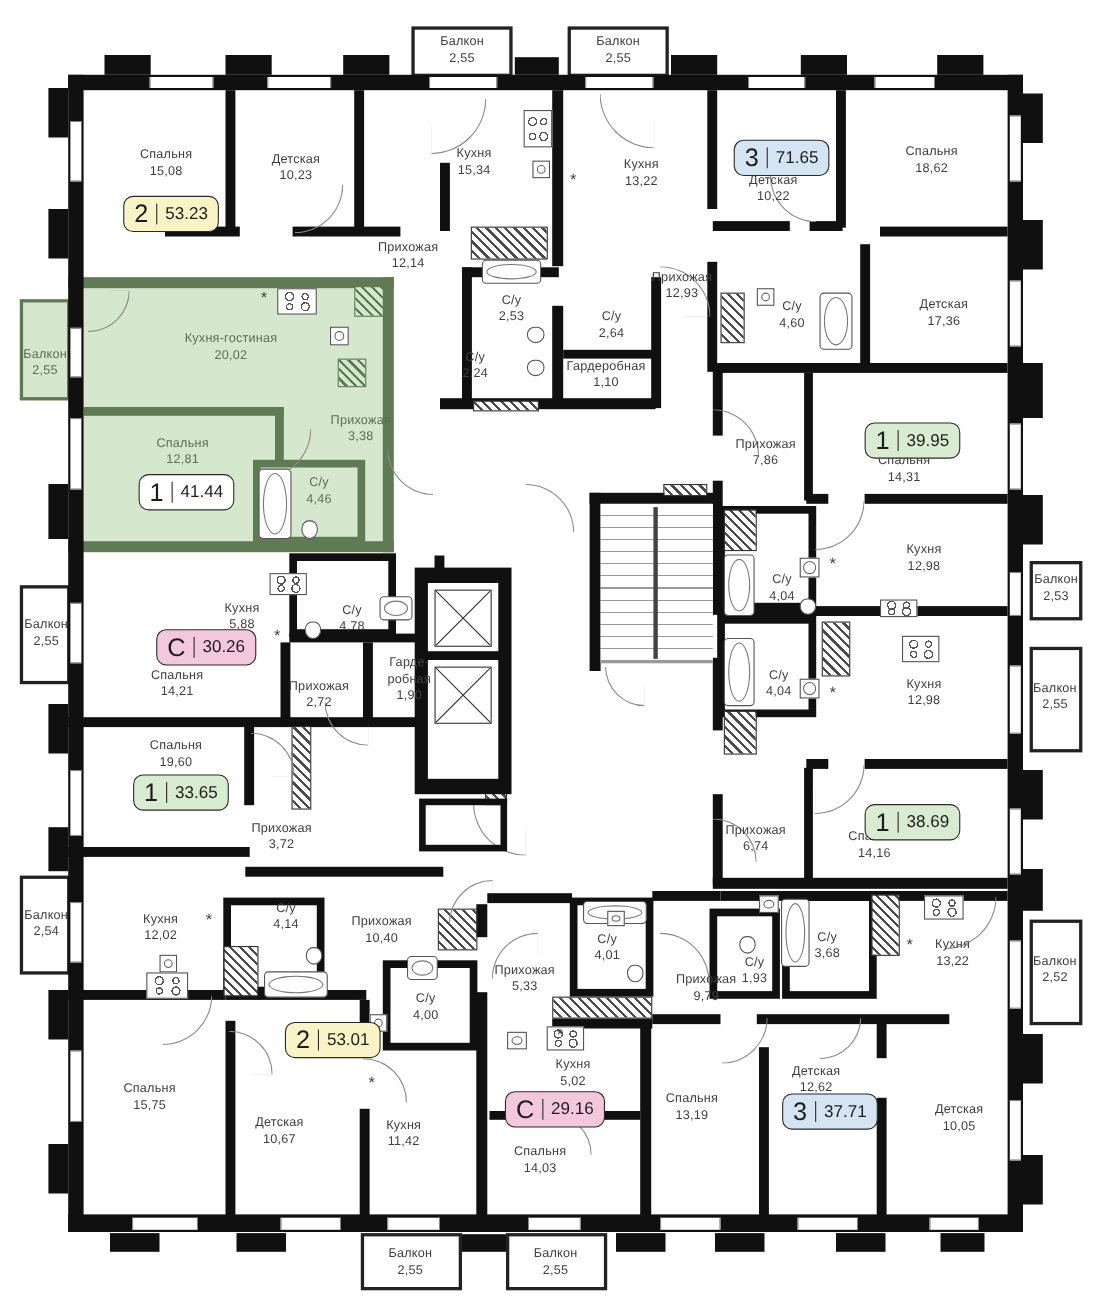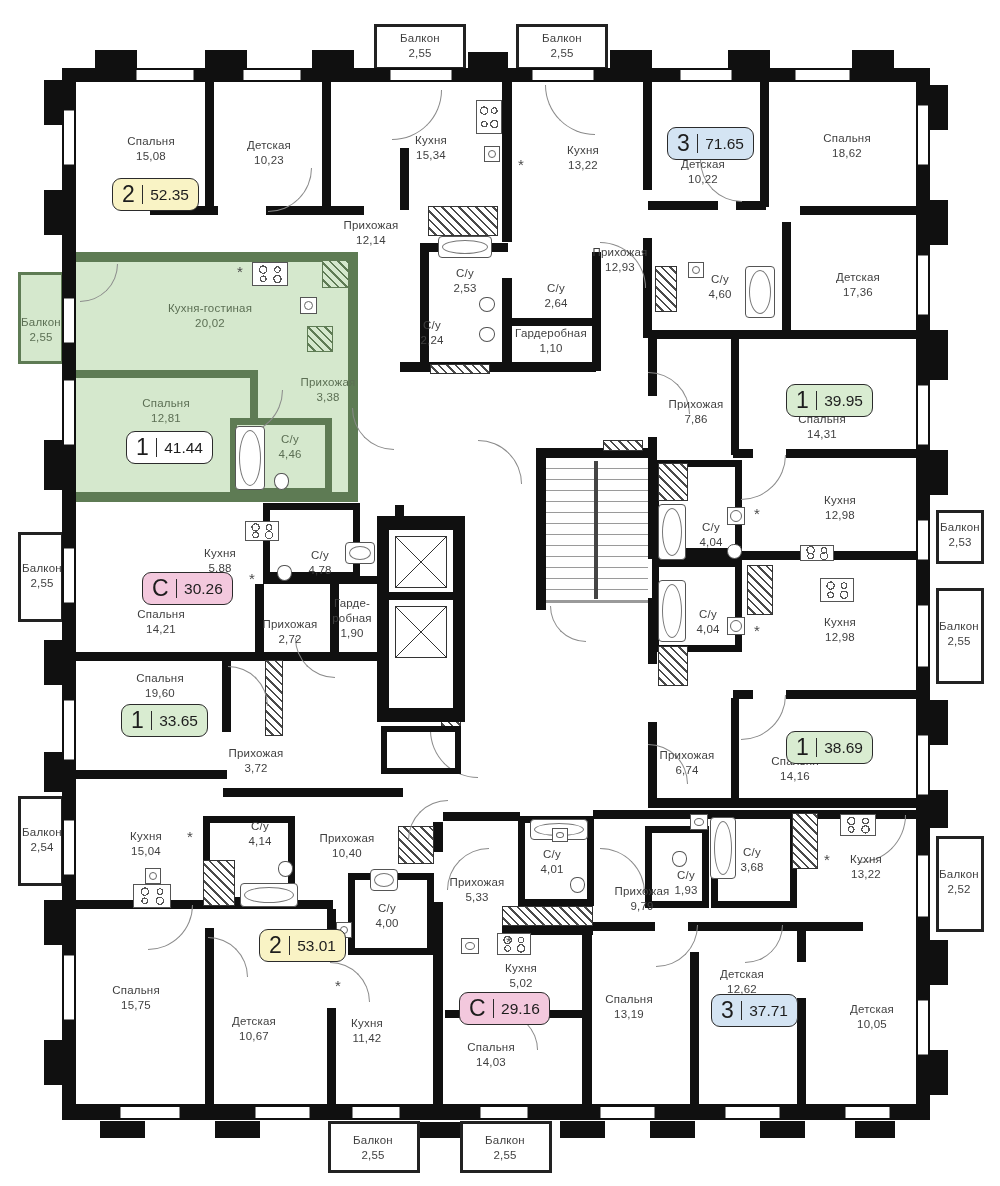--- a/index.html
+++ b/index.html
@@ -328,27 +328,27 @@
     <div class="lbl" style="left: 696px; top: 412px;"><span>Прихожая</span><span class="area">7,86</span></div>
     <div class="lbl" style="left: 822px; top: 427px;"><span>Спальня</span><span class="area">14,31</span></div>
     <div class="lbl" style="left: 840px; top: 508px;"><span>Кухня</span><span class="area">12,98</span></div>
     <div class="lbl" style="left: 711px; top: 535px;"><span>С/у</span><span class="area">4,04</span></div>
     <div class="lbl" style="left: 708px; top: 622px;"><span>С/у</span><span class="area">4,04</span></div>
     <div class="lbl" style="left: 840px; top: 630px;"><span>Кухня</span><span class="area">12,98</span></div>
     <div class="lbl" style="left: 220px; top: 561px;"><span>Кухня</span><span class="area">5,88</span></div>
     <div class="lbl" style="left: 320px; top: 563px;"><span>С/у</span><span class="area">4,78</span></div>
     <div class="lbl" style="left: 161px; top: 622px;"><span>Спальня</span><span class="area">14,21</span></div>
     <div class="lbl" style="left: 290px; top: 632px;"><span>Прихожая</span><span class="area">2,72</span></div>
-    <div class="lbl" style="left: 352px; top: 618px;"><span>Гарде-
+    <div class="lbl" style="left: 372px; top: 618px;"><span>Гарде-
 робная</span><span class="area">1,90</span></div>
     <div class="lbl" style="left: 160px; top: 686px;"><span>Спальня</span><span class="area">19,60</span></div>
     <div class="lbl" style="left: 256px; top: 761px;"><span>Прихожая</span><span class="area">3,72</span></div>
     <div class="lbl" style="left: 687px; top: 763px;"><span>Прихожая</span><span class="area">6,74</span></div>
     <div class="lbl" style="left: 795px; top: 769px;"><span>Спальня</span><span class="area">14,16</span></div>
-    <div class="lbl" style="left: 146px; top: 844px;"><span>Кухня</span><span class="area">15,04</span></div>
+    <div class="lbl" style="left: 146px; top: 844px;"><span>Кухня</span><span class="area">12,02</span></div>
     <div class="lbl" style="left: 260px; top: 834px;"><span>С/у</span><span class="area">4,14</span></div>
     <div class="lbl" style="left: 347px; top: 846px;"><span>Прихожая</span><span class="area">10,40</span></div>
     <div class="lbl" style="left: 387px; top: 916px;"><span>С/у</span><span class="area">4,00</span></div>
     <div class="lbl" style="left: 136px; top: 998px;"><span>Спальня</span><span class="area">15,75</span></div>
     <div class="lbl" style="left: 254px; top: 1029px;"><span>Детская</span><span class="area">10,67</span></div>
     <div class="lbl" style="left: 367px; top: 1031px;"><span>Кухня</span><span class="area">11,42</span></div>
     <div class="lbl" style="left: 477px; top: 890px;"><span>Прихожая</span><span class="area">5,33</span></div>
     <div class="lbl" style="left: 552px; top: 862px;"><span>С/у</span><span class="area">4,01</span></div>
     <div class="lbl" style="left: 521px; top: 976px;"><span>Кухня</span><span class="area">5,02</span></div>
     <div class="lbl" style="left: 491px; top: 1055px;"><span>Спальня</span><span class="area">14,03</span></div>
@@ -365,21 +365,21 @@
     <div class="lbl" style="left: 42px; top: 576px;"><span>Балкон</span><span class="area">2,55</span></div>
     <div class="lbl" style="left: 42px; top: 840px;"><span>Балкон</span><span class="area">2,54</span></div>
     <div class="lbl" style="left: 960px; top: 535px;"><span>Балкон</span><span class="area">2,53</span></div>
     <div class="lbl" style="left: 959px; top: 634px;"><span>Балкон</span><span class="area">2,55</span></div>
     <div class="lbl" style="left: 959px; top: 882px;"><span>Балкон</span><span class="area">2,52</span></div>
     <div class="lbl" style="left: 373px; top: 1148px;"><span>Балкон</span><span class="area">2,55</span></div>
     <div class="lbl" style="left: 505px; top: 1148px;"><span>Балкон</span><span class="area">2,55</span></div>
     <div class="badge" style="left: 112px; top: 178px; background: rgb(249, 243, 197);">
       <span class="num">2</span>
       <span class="sep"></span>
-      <span class="bar-area">52.35</span>
+      <span class="bar-area">53.23</span>
     </div>
     <div class="badge" style="left: 667px; top: 127px; background: rgb(212, 228, 243);">
       <span class="num">3</span>
       <span class="sep"></span>
       <span class="bar-area">71.65</span>
     </div>
     <div class="badge" style="left: 126px; top: 431px; background: rgb(255, 255, 255);">
       <span class="num">1</span>
       <span class="sep"></span>
       <span class="bar-area">41.44</span>

